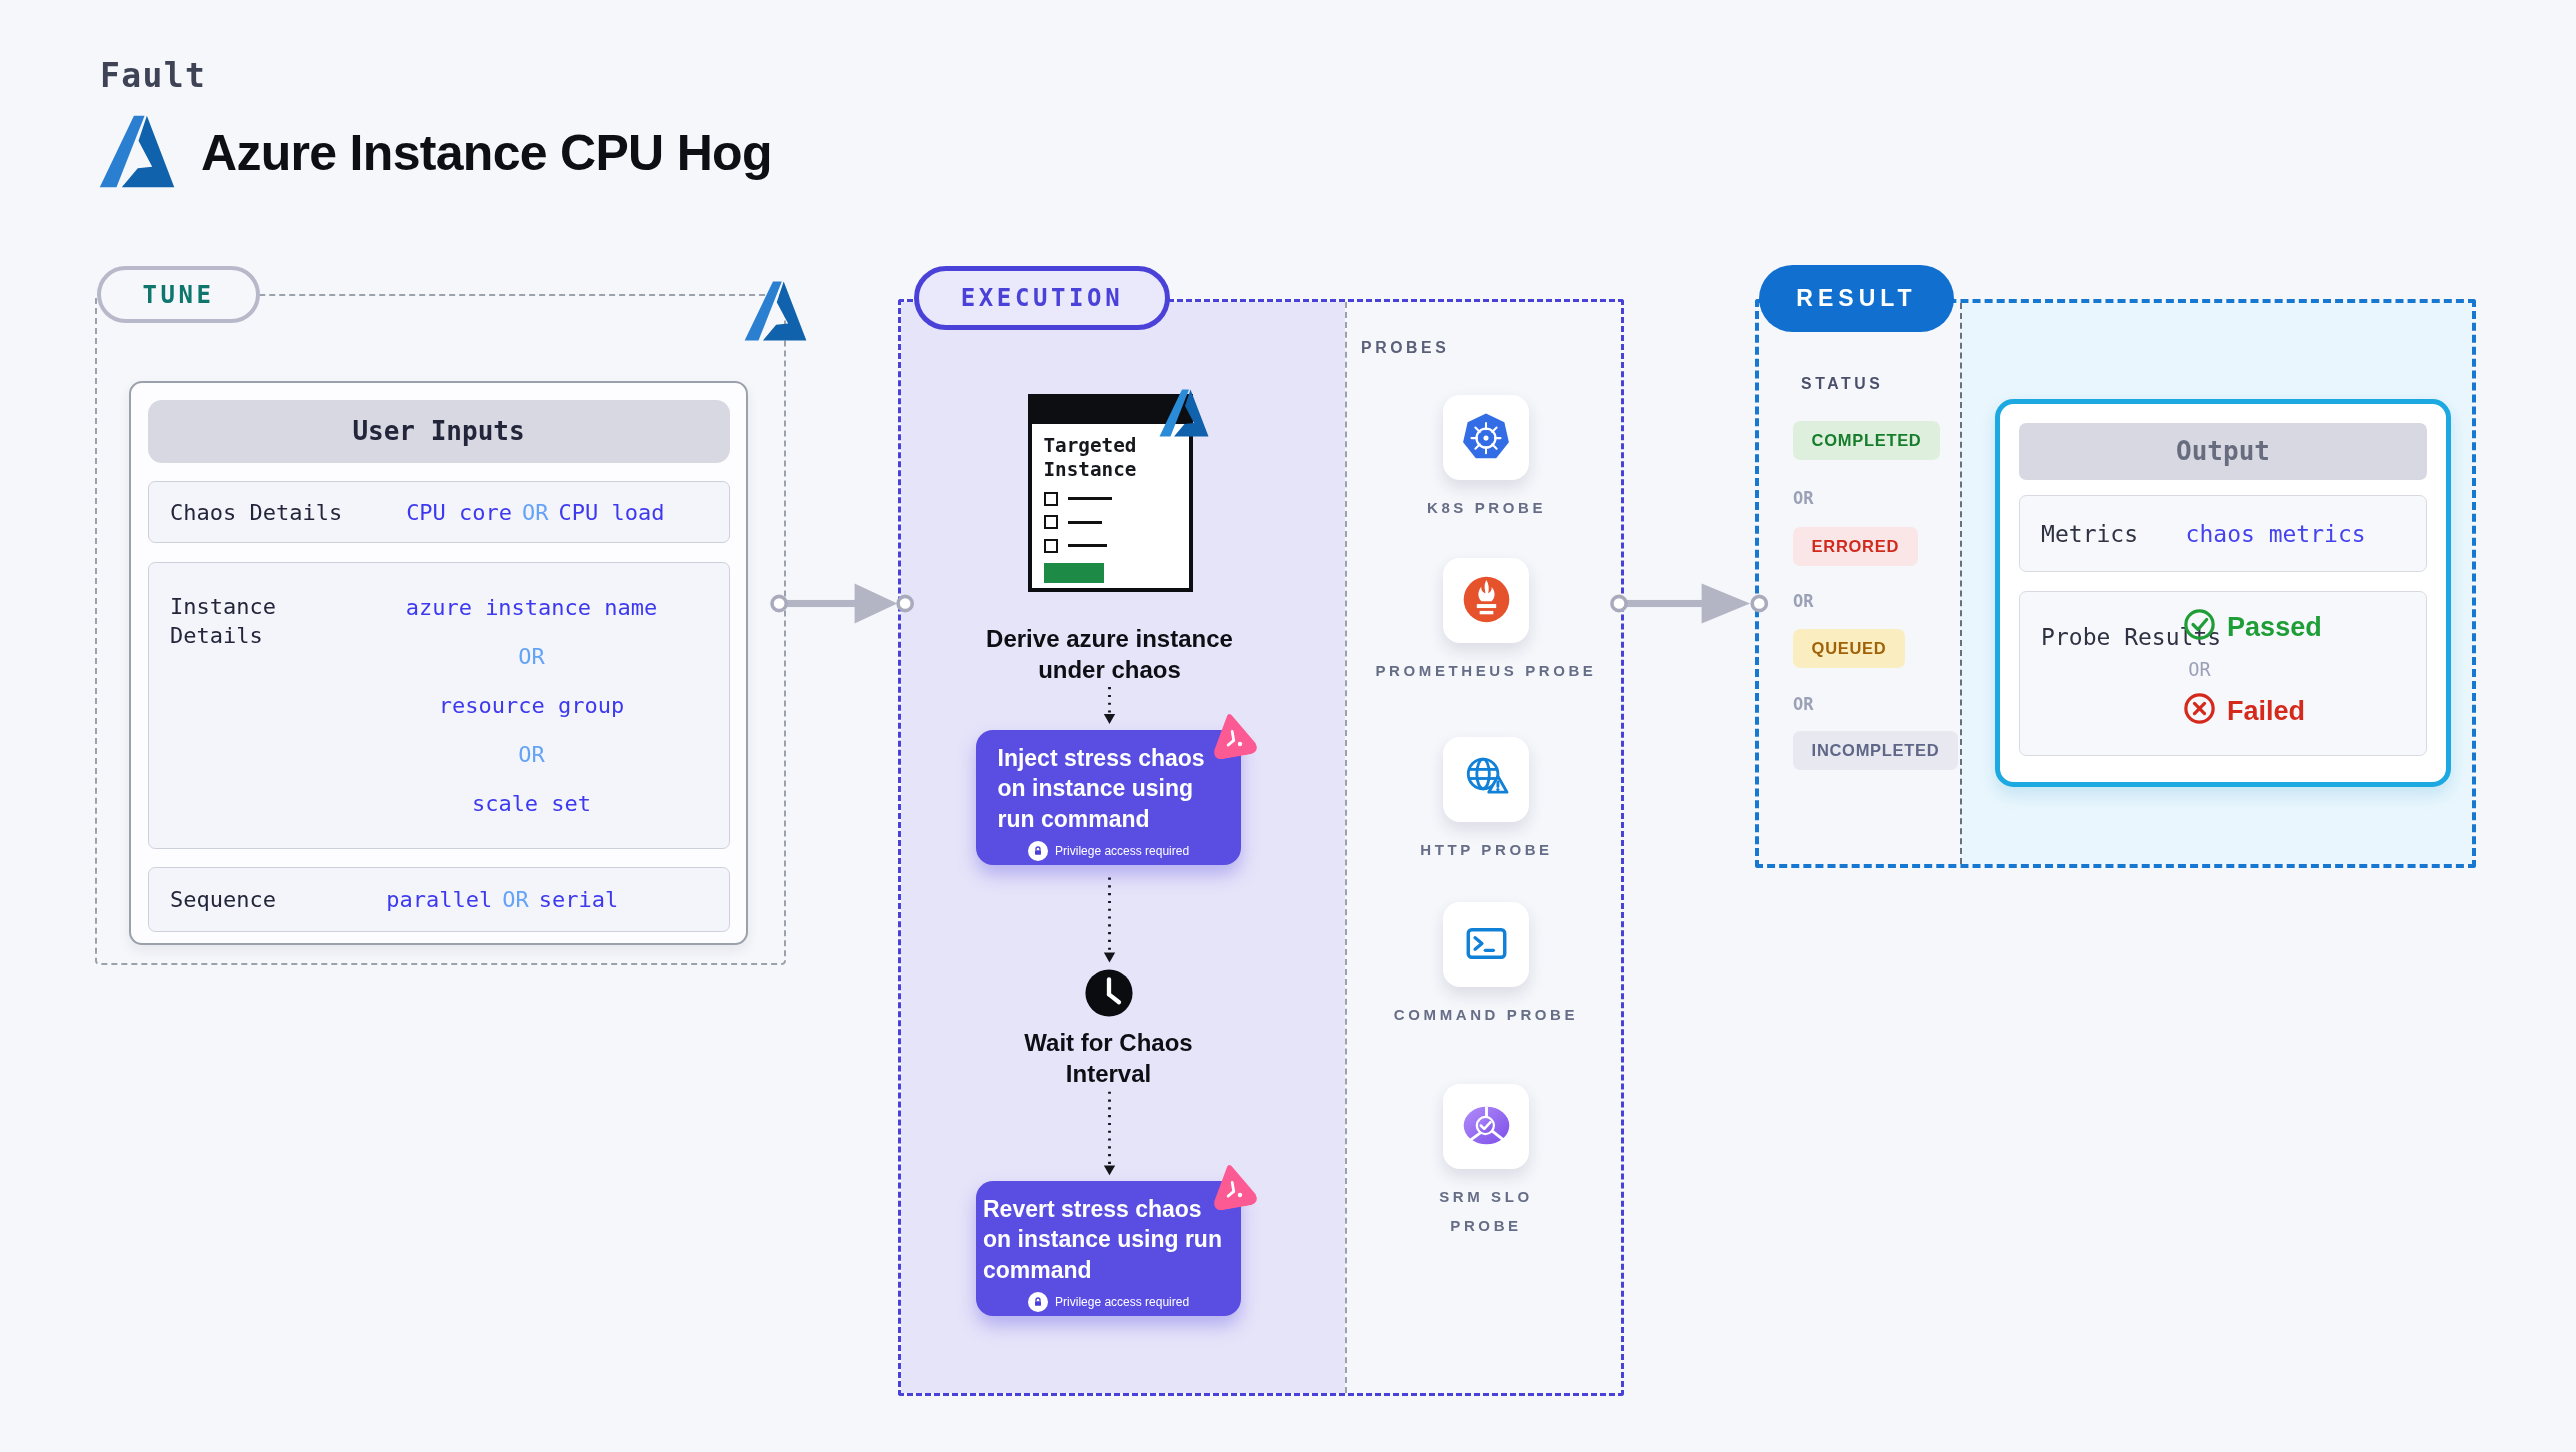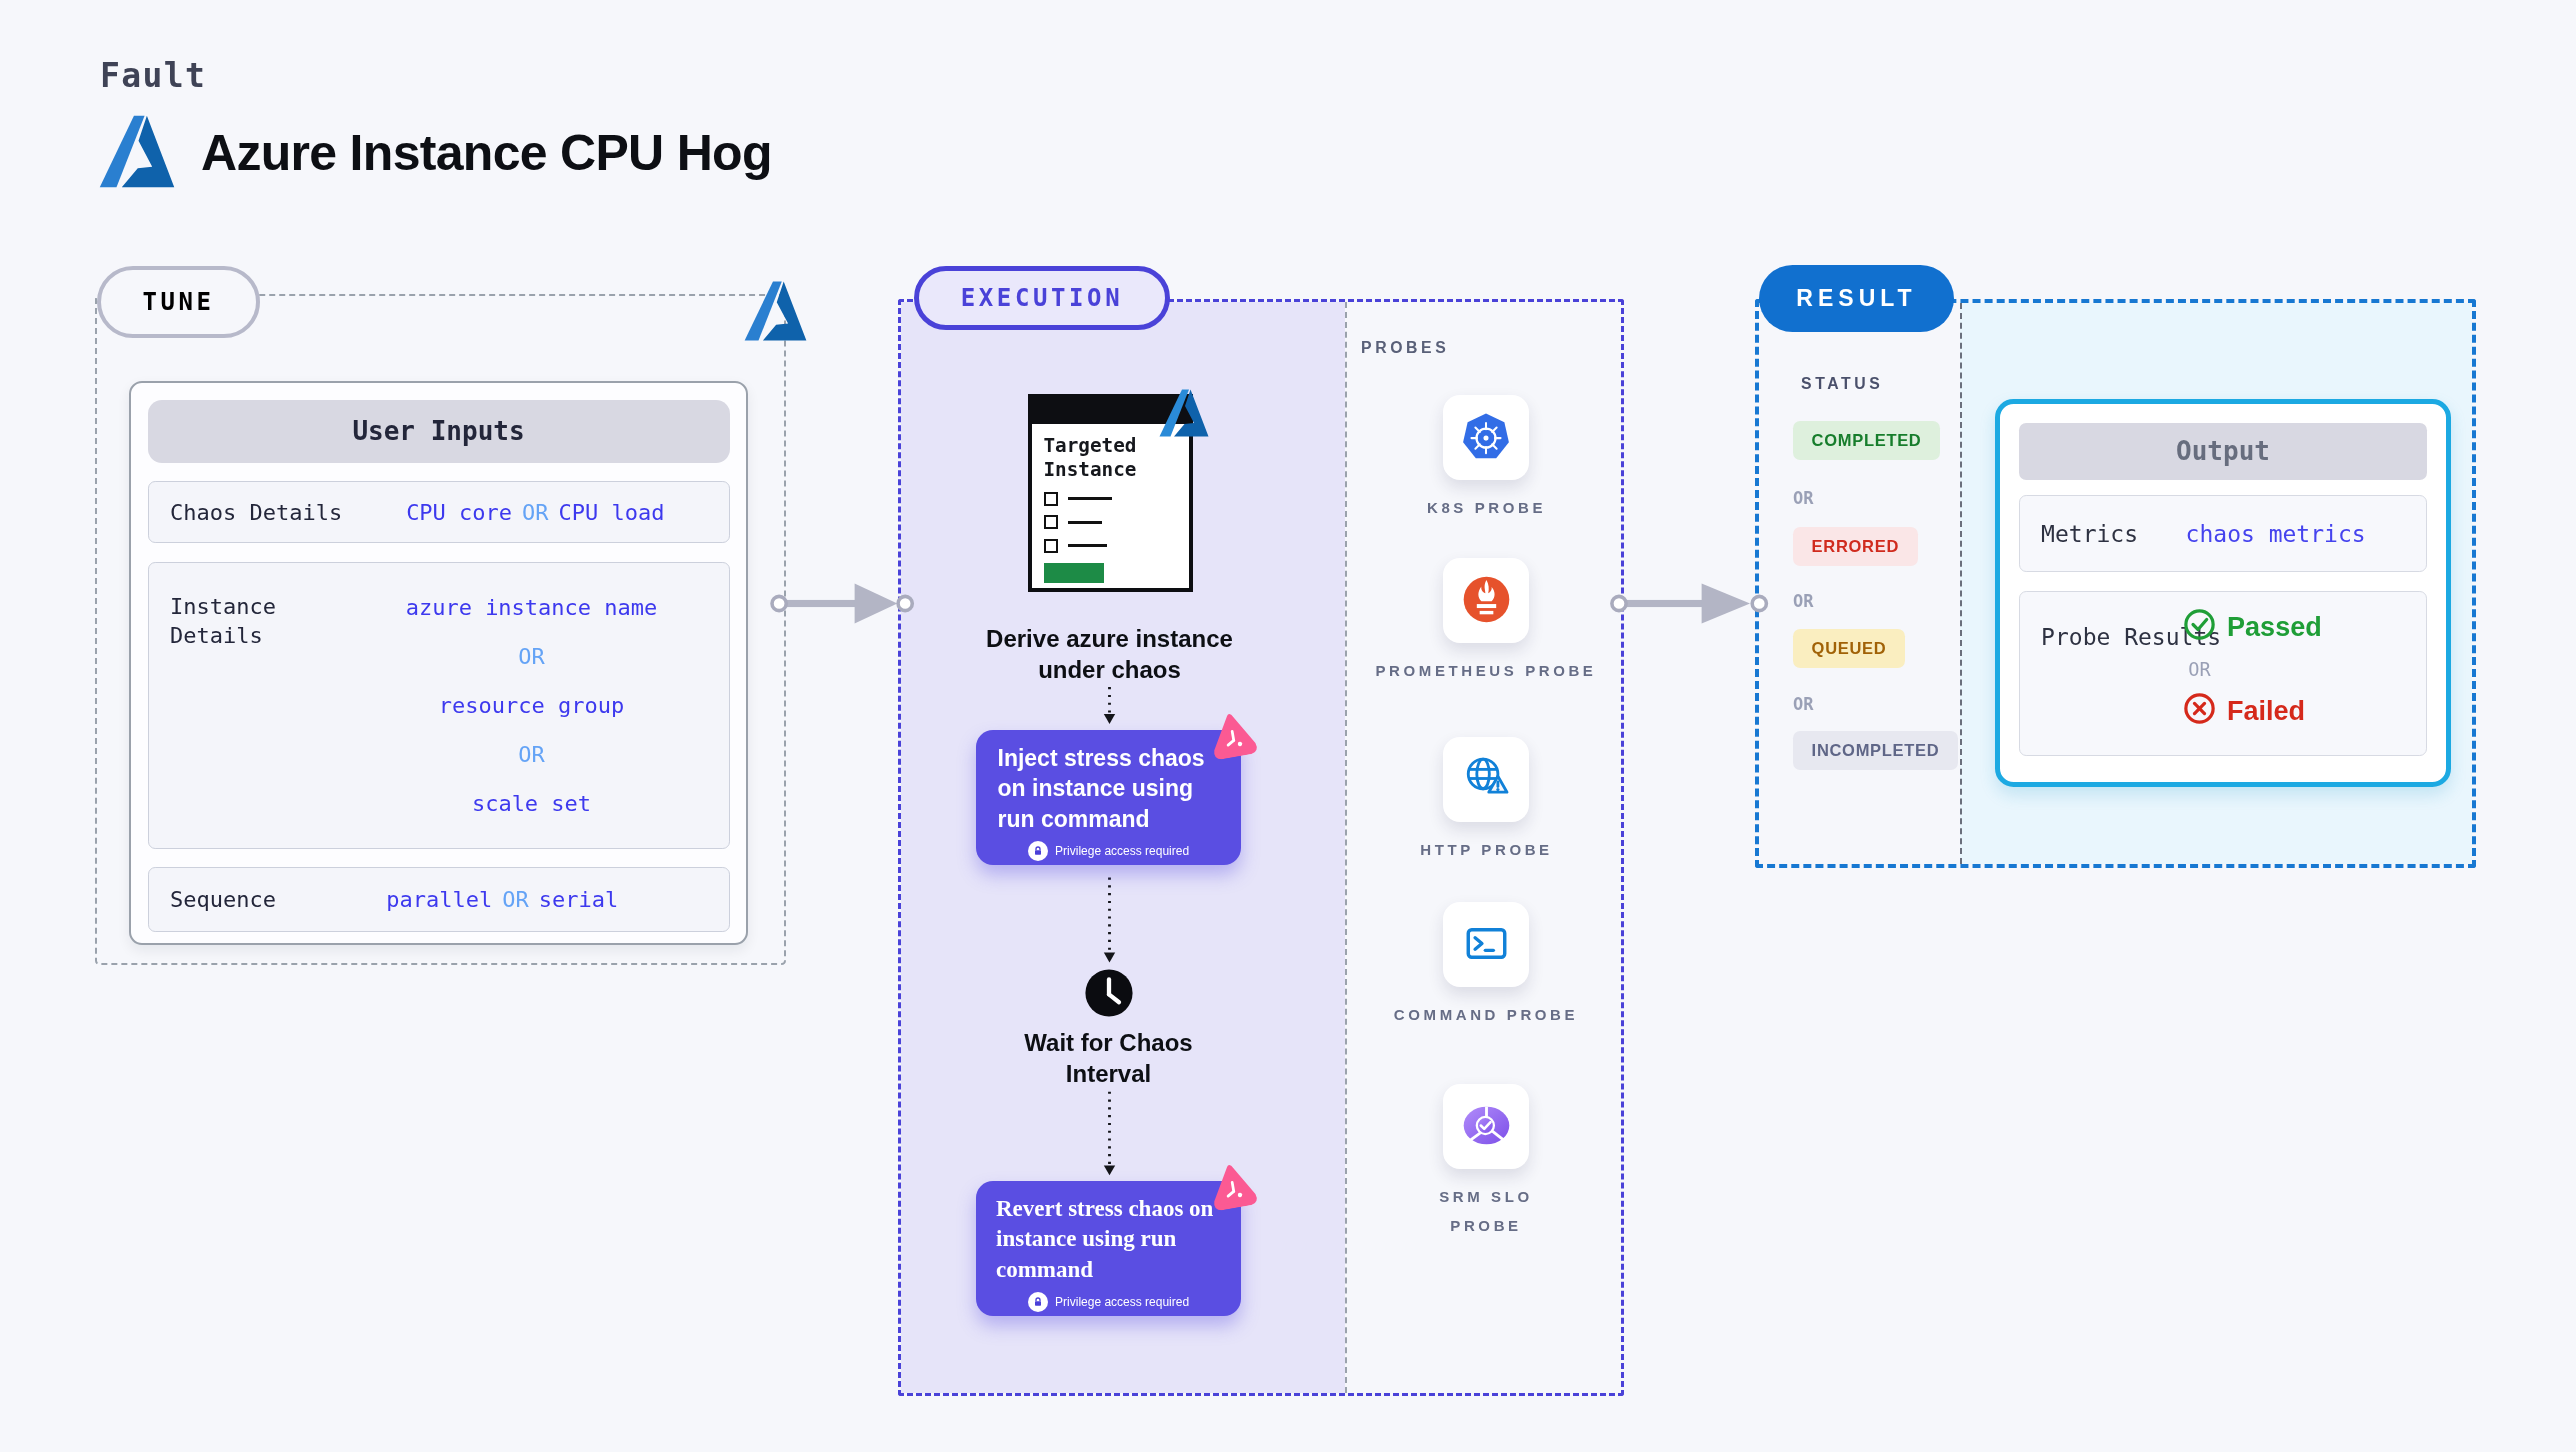--- a/index.html
+++ b/index.html
@@ -19,22 +19,22 @@
   .mono{font-family:"DejaVu Sans Mono",monospace;}
   .abs{position:absolute;}
 
   
   .eyebrow{left:100px;top:56px;font-size:33px;font-weight:700;color:var(--slate);letter-spacing:1.4px;}
   .titlerow{left:99px;top:113px;display:flex;align-items:center;gap:26px;}
   .title{font-size:50px;font-weight:700;color:var(--ink);letter-spacing:-0.7px;}
 
   
   .pill{display:flex;align-items:center;justify-content:center;border-radius:50px;z-index:6;}
-  .pill-tune{left:97px;top:266px;width:163px;height:72px;background:var(--bg);
-    border:4.3px solid #b7b9ca;color:#000000;font-size:24px;font-weight:700;letter-spacing:3.6px;}
+  .pill-tune{left:97px;top:266px;width:163px;height:57px;background:var(--bg);
+    border:4.3px solid #b7b9ca;color:#0f766e;font-size:24px;font-weight:700;letter-spacing:3.6px;}
   .pill-exec{left:914px;top:266px;width:256px;height:64px;background:#eae8fb;
     border:5px solid var(--indigo);color:var(--indigo);font-size:24px;font-weight:700;letter-spacing:3.6px;}
   .pill-result{left:1759px;top:265px;width:195px;height:67px;background:var(--result-blue);
     color:#fff;font-size:23px;font-weight:700;letter-spacing:5px;}
 
   
   .tune-box{left:95px;top:294px;width:691px;height:671px;border:2.9px dashed var(--grey-dash);border-radius:4.3px;}
   .tune-azure{left:744px;top:278px;z-index:5;}
   .ui-card{left:129px;top:381px;width:619px;height:564px;background:#fdfdff;border:2.9px solid var(--card-border);
     border-radius:13px;box-shadow:0 5.7px 13px rgba(20,24,40,.07);padding:16.5px;z-index:4;}
@@ -260,21 +260,21 @@
     <div class="abs flow-text" style="left:93px;top:725px;width:229px;">Wait for Chaos Interval</div>
 
     <div class="abs dotted-arrow" style="left:200px;top:789px;">
       <svg width="17" height="85" viewBox="0 0 24 118">
         <line x1="12" y1="0" x2="12" y2="104" stroke="#14151a" stroke-width="4" stroke-dasharray="3 8"></line>
         <polygon points="4,104 20,104 12,118" fill="#14151a"></polygon>
       </svg>
     </div>
 
     <div class="abs pbtn" style="top:879px;height:135px;">
-      <div class="pbtn-text" style="padding:0 20px;font-family:Liberation Serif, serif;">Revert stress chaos on instance using run command</div>
+      <div class="pbtn-text" style="padding:0 7px;">Revert stress chaos on instance using run command</div>
       <div class="priv">
         <span class="priv-circle">
           <svg width="12" height="12" viewBox="0 0 36 36">
             <path d="M12 16 v-4 a6 6 0 0 1 12 0 v4" fill="none" stroke="#4a3fd8" stroke-width="4"></path>
             <rect x="9" y="16" width="18" height="13" rx="2" fill="#4a3fd8"></rect>
           </svg>
         </span>
         <span class="priv-text">Privilege access required</span>
       </div>
       <div class="chaos-badge">

